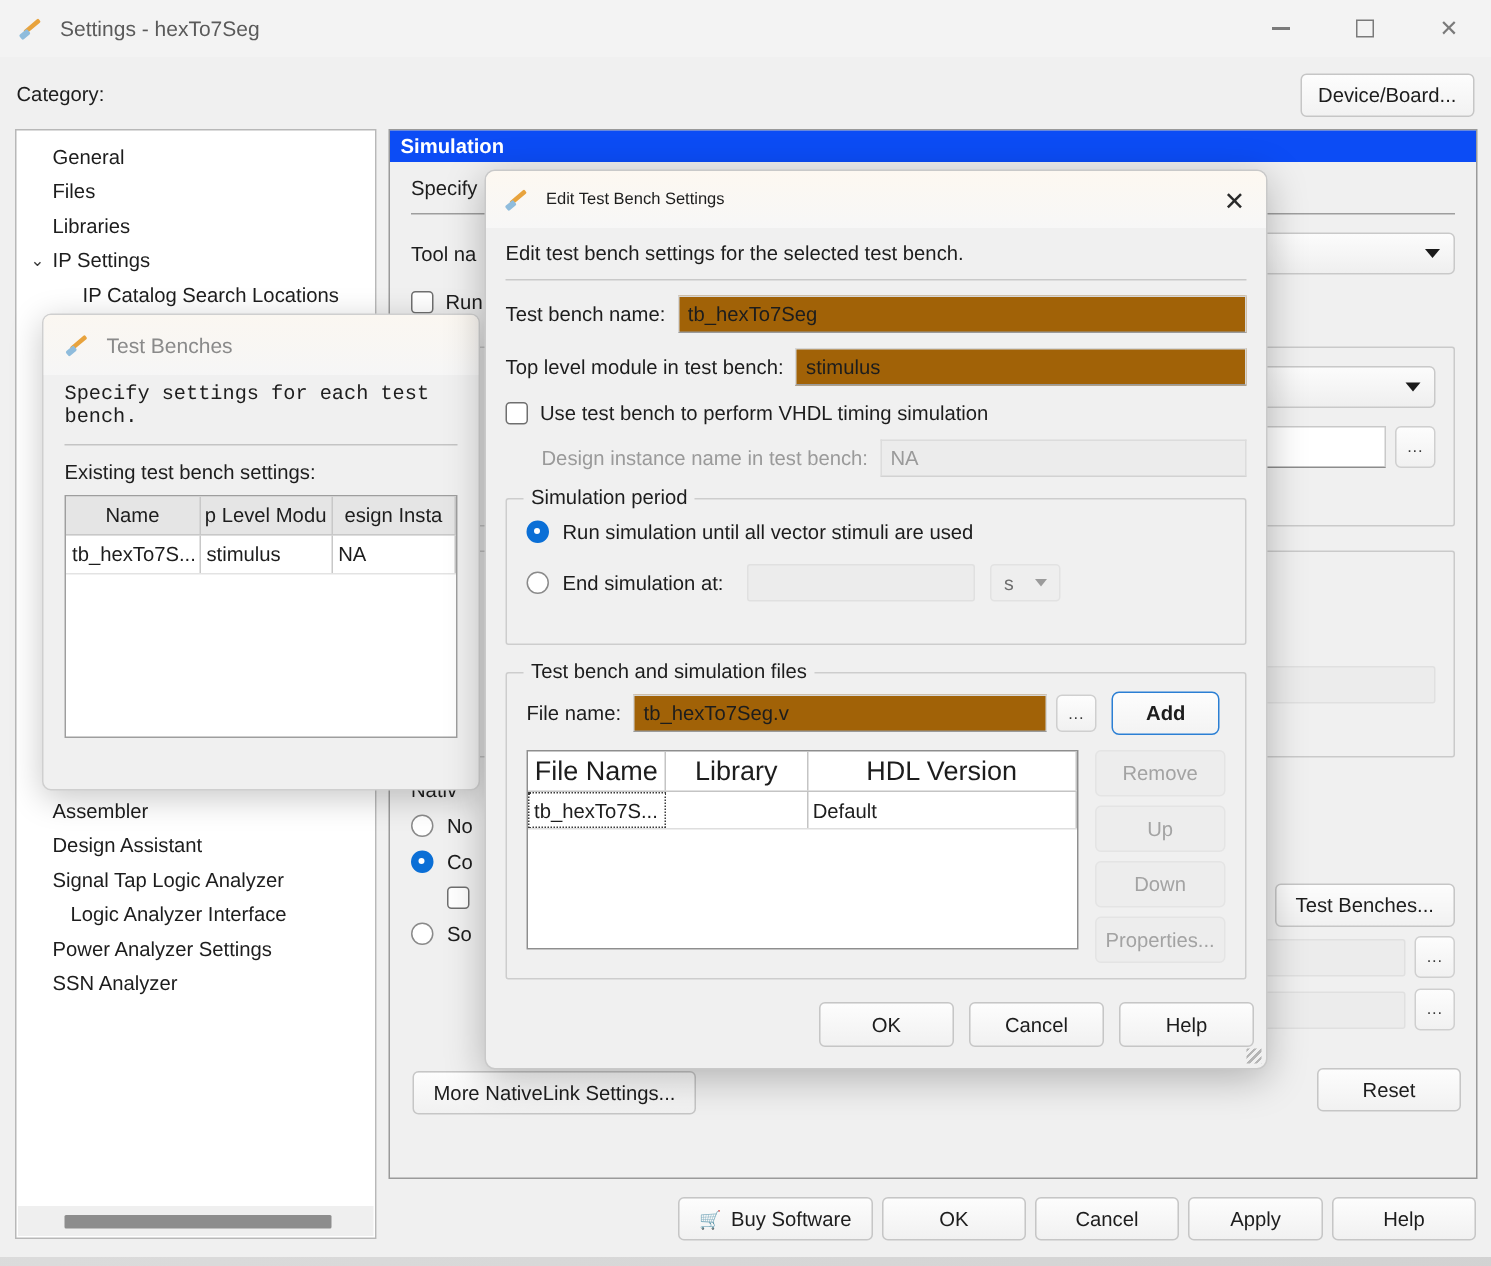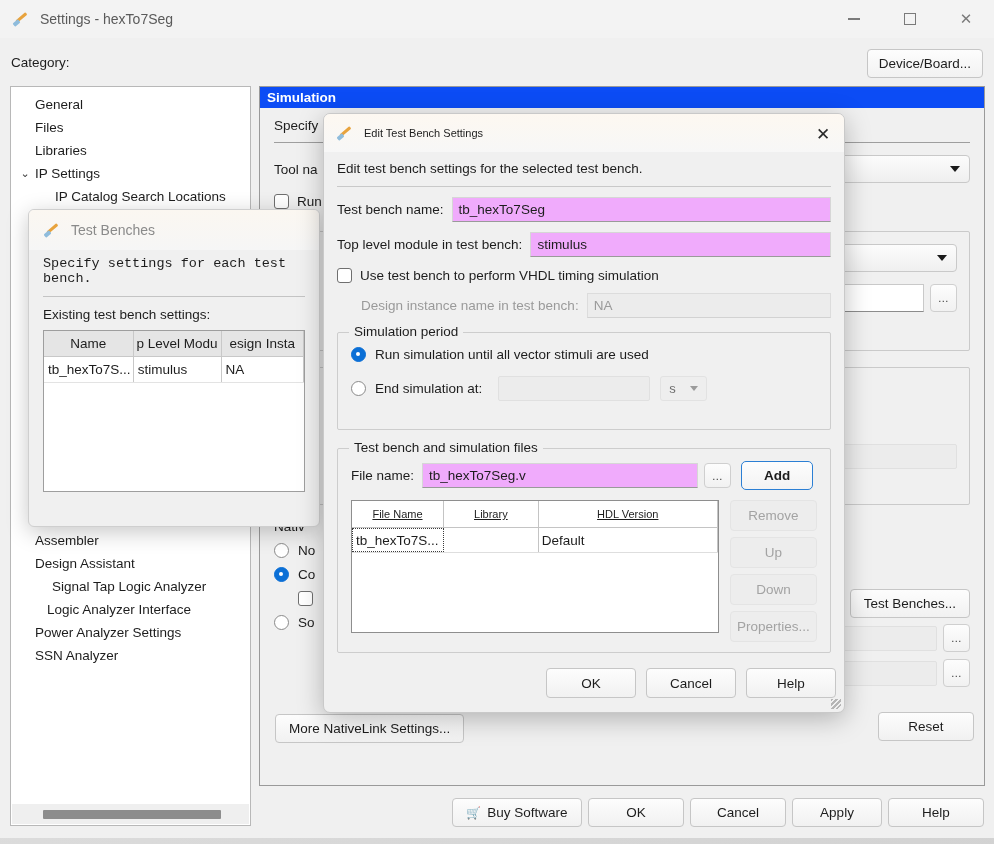--- a/index.html
+++ b/index.html
@@ -161,43 +161,43 @@
   }
   .ed-title .t { margin-left: 10px; font-size: 11px; color: #1d1d1d; }
   .ed-close { position: absolute; right: 10px; top: 9px; width: 22px; height: 22px;
               display:flex; align-items:center; justify-content:center; font-size: 17px; color:#2a2a2a; }
   .ed-body { padding: 9px 13px 0 13px; }
   .ed-desc { font-size: 13.5px; }
   .ed-hr { height: 1px; background: #c9c9c9; margin-top: 10px; }
   .ed-row { display: flex; align-items: center; margin-top: 10px; }
   .ed-row .l { font-size: 13.5px; white-space: nowrap; margin-right: 8px; }
   .ed-input {
-    height: 25px; background: #f0abfc; border: 1px solid #d6d6d6; border-bottom: 1px solid #9a9a9a;
+    height: 25px; background: #a16207; border: 1px solid #d6d6d6; border-bottom: 1px solid #9a9a9a;
     display: flex; align-items: center; padding: 0 6px; font-size: 13.5px; flex: 1;
   }
   .ed-input.dim { background: #ececec; border-color: #dcdcdc; border-bottom-color:#d2d2d2; color: #9a9a9a; }
   .ed-cb { display:flex; align-items:center; margin-top: 11px; font-size: 13.5px; }
   .ed-group { border: 1px solid #cdcdcd; border-radius: 2px; margin-top: 14px;
               padding: 12px 13px 12px 13px; position: relative; }
   .ed-group > .gt { position: absolute; top: -9px; left: 11px; background: #f0f0f0; padding: 0 5px; font-size: 13.5px; }
   .ed-radio-row { display:flex; align-items:center; font-size: 13.5px; }
   .emptyfield { height: 25px; background: #ececec; border: 1px solid #e0e0e0; border-radius: 2px; }
   .unitcombo { height: 25px; width: 47px; border: 1px solid #e2e2e2; border-radius: 3px;
                background: #eeeeee; position: relative; display:flex; align-items:center; padding-left: 8px;
                font-size: 13px; color: #6e6e6e; }
   .unitcombo .ua { position: absolute; right: 8px; top: 9px; width:0;height:0;
                    border-left:4.5px solid transparent;border-right:4.5px solid transparent;
                    border-top:5px solid #9b9b9b; }
   .addbtn { height: 29px; padding: 0 22px; border: 1.4px solid #2b7fd4; border-radius: 5px;
             background: linear-gradient(#fdfdfd,#f3f3f3); font-size: 13.5px; display:flex;
             align-items:center; justify-content:center; }
   .ftable { border: 1px solid #8e8e8e; background:#fff; height: 133px; overflow:hidden; }
   .f-thead { display:flex; height: 27px; border-bottom: 1px solid #c4c4c4; }
-  .f-th { display:flex; align-items:center; justify-content:center; font-size: 11px;
-          border-right: 1px solid #c4c4c4; text-decoration: underline; }
+  .f-th { display:flex; align-items:center; justify-content:center; font-size: 18px;
+          border-right: 1px solid #c4c4c4; }
   .f-trow { display:flex; height: 25px; border-bottom: 1px solid #dedede; }
   .f-td { display:flex; align-items:center; font-size: 13.5px; padding-left: 3px; border-right: 1px solid #c4c4c4; }
   .f-td.sel { border: 1px dotted #3b3b3b; }
   .sidebtn { height: 31px; border: 1px solid #e4e4e4; border-radius: 4px;
              background: #ededed; color: #a3a3a3; font-size: 13.5px;
              display:flex; align-items:center; justify-content:center; }
   .ed-footer { position: absolute; left: 0; bottom: 0; width: 100%; height: 56px; }
   .fbtn { position: absolute; top: 12px; height: 30px; width: 90px; border: 1px solid #c6c6c6;
           border-radius: 4px; background: linear-gradient(#fdfdfd,#f1f1f1); font-size: 13.5px;
           display:flex; align-items:center; justify-content:center; }
@@ -262,21 +262,21 @@
     <div class="tree-chev-only" style="top:303px">⌄</div>
     <div class="tree-chev-only" style="top:350px">⌄</div>
 
     <div style="position:absolute; left:0; top:442px; width:100%;">
       <div class="tree-item" style="padding-left:24px">
         <span class="lbl">Assembler</span>
       </div>
       <div class="tree-item" style="padding-left:24px">
         <span class="lbl">Design Assistant</span>
       </div>
-      <div class="tree-item" style="padding-left:41px">
+      <div class="tree-item" style="padding-left:24px">
         <span class="lbl">Signal Tap Logic Analyzer</span>
       </div>
       <div class="tree-item" style="padding-left:36px">
         <span class="lbl">Logic Analyzer Interface</span>
       </div>
       <div class="tree-item" style="padding-left:24px">
         <span class="lbl">Power Analyzer Settings</span>
       </div>
       <div class="tree-item" style="padding-left:24px">
         <span class="lbl">SSN Analyzer</span>

